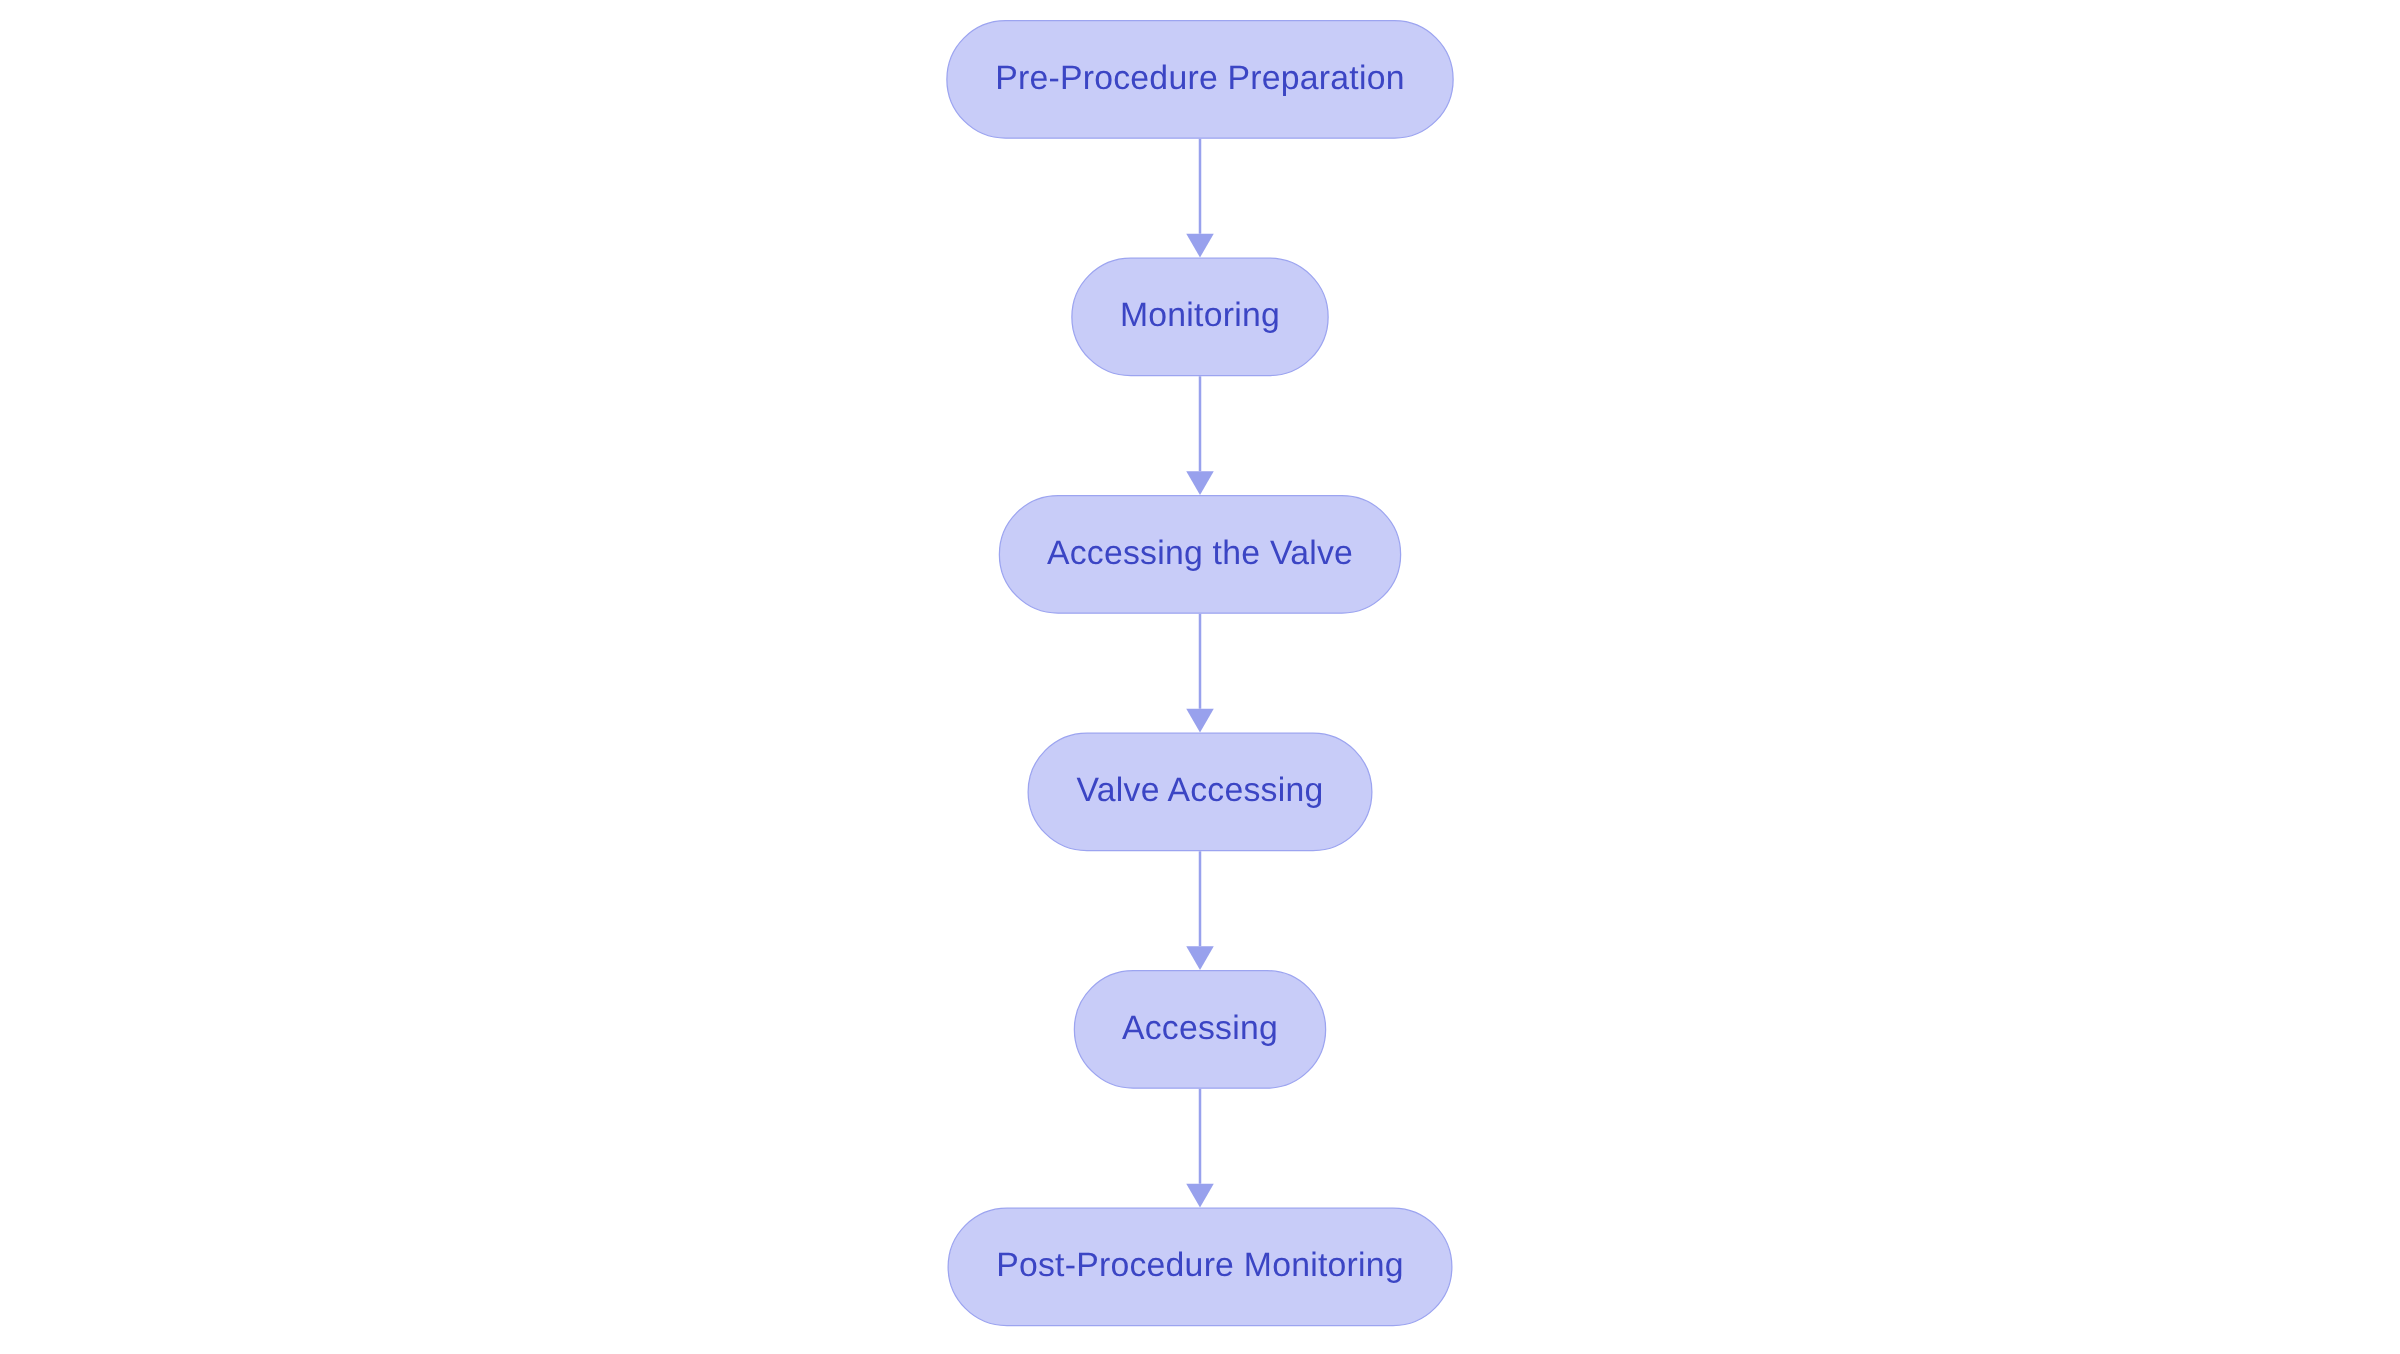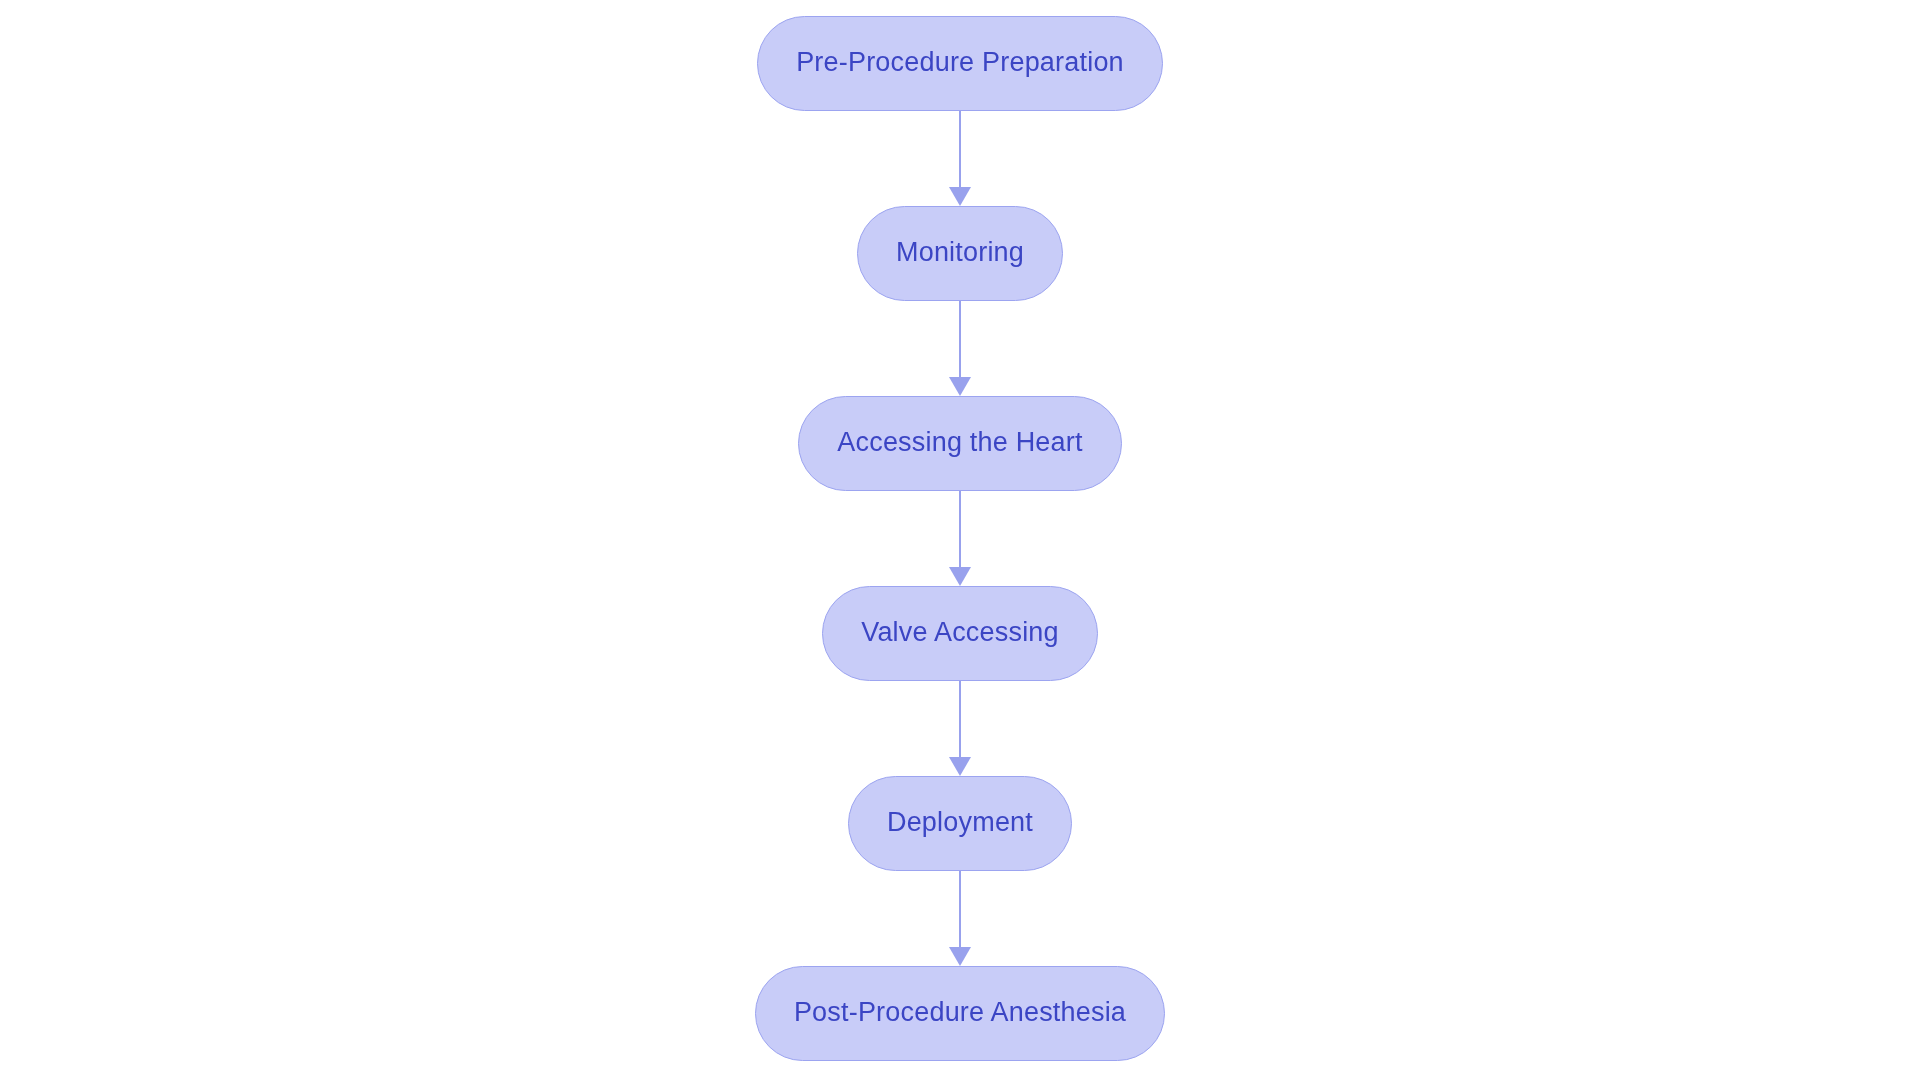--- a/index.html
+++ b/index.html
@@ -85,43 +85,43 @@
   <div class="flow-node">
     <span class="node-label">Monitoring</span>
   </div>
 
   <div class="flow-arrow">
     <div class="arrow-line"></div>
     <div class="arrow-head"></div>
   </div>
 
   <div class="flow-node">
-    <span class="node-label">Accessing the Heart</span>
+    <span class="node-label">Accessing the Valve</span>
   </div>
 
   <div class="flow-arrow">
     <div class="arrow-line"></div>
     <div class="arrow-head"></div>
   </div>
 
   <div class="flow-node">
     <span class="node-label">Valve Accessing</span>
   </div>
 
   <div class="flow-arrow">
     <div class="arrow-line"></div>
     <div class="arrow-head"></div>
   </div>
 
   <div class="flow-node">
-    <span class="node-label">Deployment</span>
+    <span class="node-label">Accessing</span>
   </div>
 
   <div class="flow-arrow">
     <div class="arrow-line"></div>
     <div class="arrow-head"></div>
   </div>
 
   <div class="flow-node">
-    <span class="node-label">Post-Procedure Anesthesia</span>
+    <span class="node-label">Post-Procedure Monitoring</span>
   </div>
 
 </div>
 
 </body></html>

